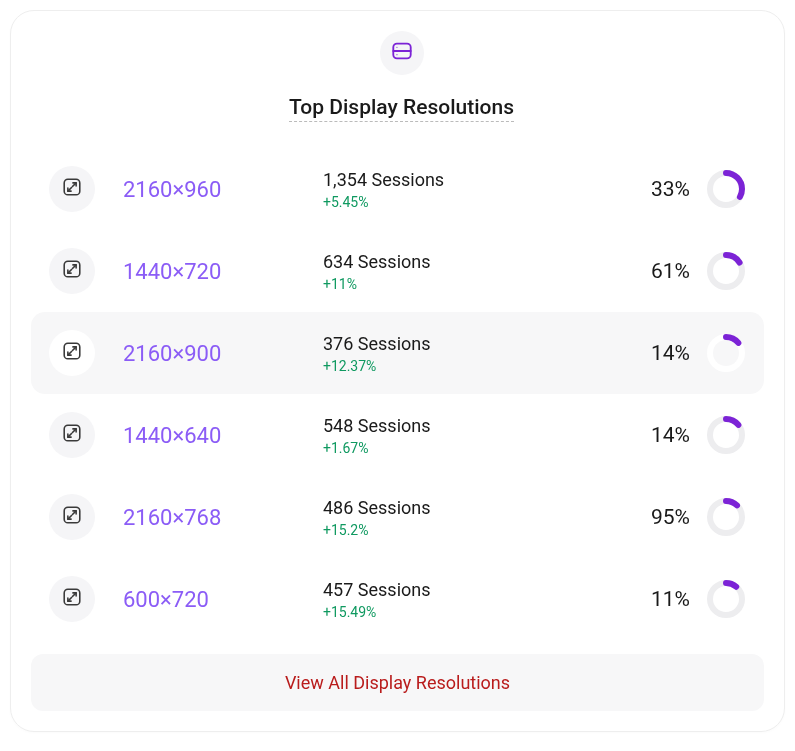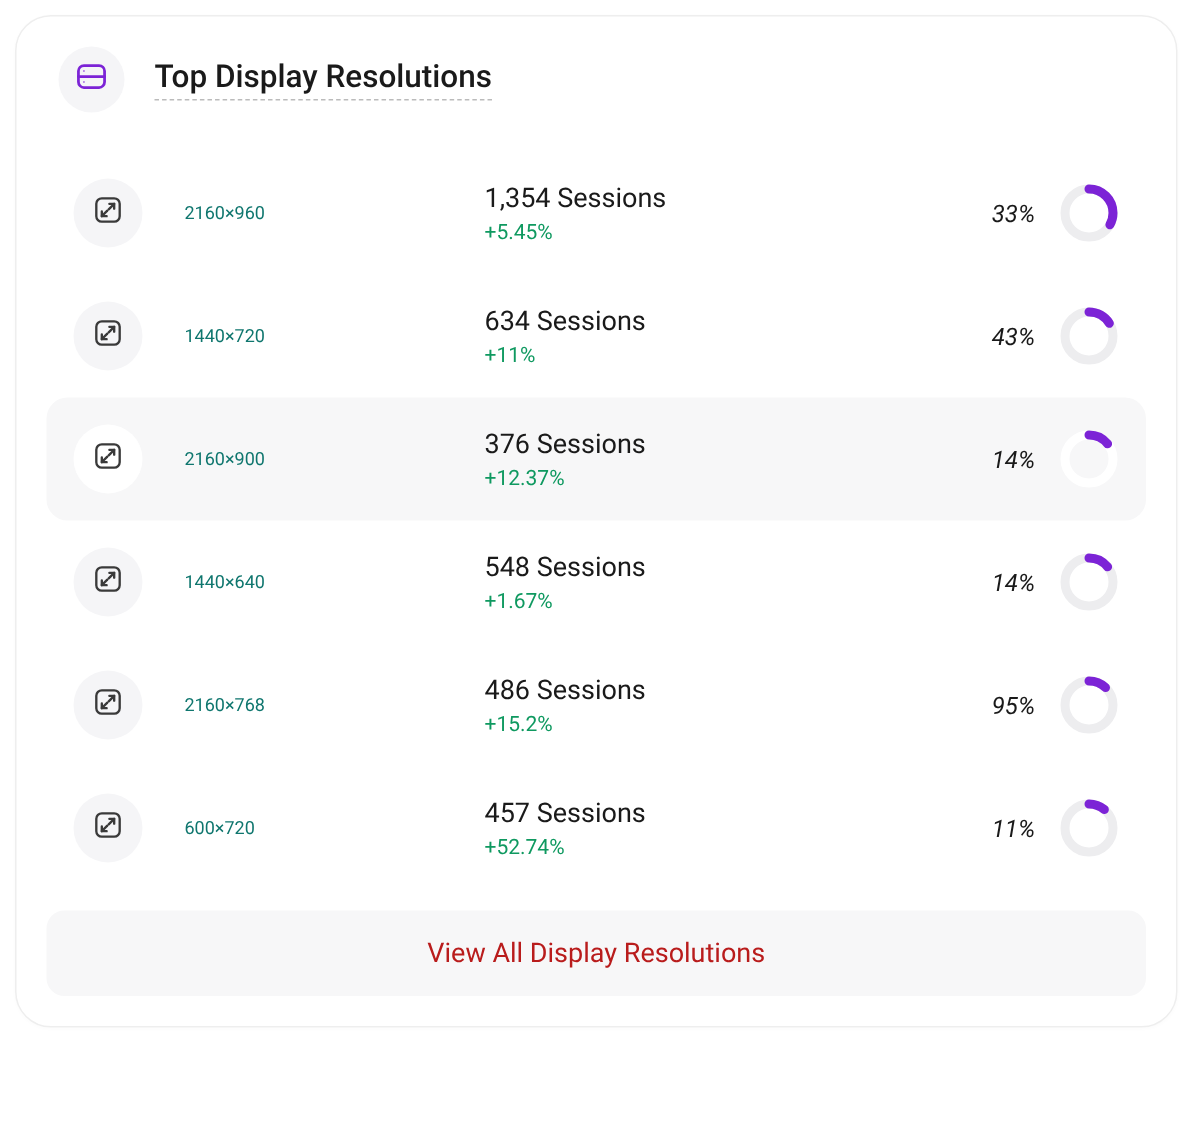--- a/index.html
+++ b/index.html
@@ -14,20 +14,21 @@
     border-radius: 24px;
     padding: 20px 20px 20px 20px;
     box-shadow: 0 1px 3px rgba(0,0,0,0.02);
   }
   .header {
     display: flex;
     align-items: center;
     gap: 20px;
     margin-bottom: 26px;
     padding-left: 8px;
+    flex-direction: column;
   }
   .header-icon-wrap {
     width: 44px;
     height: 44px;
     border-radius: 50%;
     background: #f5f5f7;
     display: flex;
     align-items: center;
     justify-content: center;
     flex-shrink: 0;
@@ -55,22 +56,22 @@
     background: #f5f5f7;
     display: flex;
     align-items: center;
     justify-content: center;
     flex-shrink: 0;
   }
   .row.hover .row-icon-wrap {
     background: #fff;
   }
   .label {
-    font-size: 12px;
-    color: #0f766e;
+    font-size: 22px;
+    color: #8b5cf6;
     margin-left: 28px;
     width: 200px;
     flex-shrink: 0;
   }
   .sessions-col {
     flex: 1;
   }
   .sessions {
     font-size: 18px;
     color: #1a1a1a;
@@ -84,23 +85,22 @@
   }
   .pct-col {
     display: flex;
     align-items: center;
     gap: 16px;
     width: 130px;
     justify-content: flex-end;
     flex-shrink: 0;
   }
   .pct {
-    font-size: 16px;
+    font-size: 21px;
     color: #1a1a1a;
-    font-style: italic;
   }
   .ring {
     width: 40px;
     height: 40px;
     flex-shrink: 0;
   }
   .row.hover .ring-track { stroke: #ffffff; }
   .view-all {
     margin-top: 14px;
     background: #f7f7f8;
@@ -157,21 +157,21 @@
               <rect x="3.5" y="3.5" width="17" height="17" rx="4"></rect>
               <polyline points="13 7.5 16.5 7.5 16.5 11"></polyline>
               <polyline points="11 16.5 7.5 16.5 7.5 13"></polyline>
               <line x1="16.5" y1="7.5" x2="12.5" y2="11.5"></line>
               <line x1="7.5" y1="16.5" x2="11.5" y2="12.5"></line>
             </svg></span>
         </div>
         <span class="label">1440×720</span>
         <div class="sessions-col"><span class="sessions">634 Sessions</span><span class="change">+11%</span></div>
         <div class="pct-col">
-          <span class="pct">43%</span>
+          <span class="pct">61%</span>
           <span class="ring"><svg width="40" height="40" viewBox="0 0 40 40">
               <circle class="ring-track" cx="20" cy="20" r="16" fill="none" stroke="#ededef" stroke-width="6"></circle>
               <circle cx="20" cy="20" r="16" fill="none" stroke="#7c23d6" stroke-width="6" stroke-linecap="round" stroke-dasharray="16.084954386379742 100.53096491487338" transform="rotate(-90 20 20)"></circle>
             </svg></span>
         </div>
       </div>
       <div class="row hover">
         <div class="row-icon-wrap">
           <span><svg width="22" height="22" viewBox="0 0 24 24" fill="none" stroke="#3a3a3a" stroke-width="1.7" stroke-linecap="round" stroke-linejoin="round">
               <rect x="3.5" y="3.5" width="17" height="17" rx="4"></rect>
@@ -235,21 +235,21 @@
         <div class="row-icon-wrap">
           <span><svg width="22" height="22" viewBox="0 0 24 24" fill="none" stroke="#3a3a3a" stroke-width="1.7" stroke-linecap="round" stroke-linejoin="round">
               <rect x="3.5" y="3.5" width="17" height="17" rx="4"></rect>
               <polyline points="13 7.5 16.5 7.5 16.5 11"></polyline>
               <polyline points="11 16.5 7.5 16.5 7.5 13"></polyline>
               <line x1="16.5" y1="7.5" x2="12.5" y2="11.5"></line>
               <line x1="7.5" y1="16.5" x2="11.5" y2="12.5"></line>
             </svg></span>
         </div>
         <span class="label">600×720</span>
-        <div class="sessions-col"><span class="sessions">457 Sessions</span><span class="change">+52.74%</span></div>
+        <div class="sessions-col"><span class="sessions">457 Sessions</span><span class="change">+15.49%</span></div>
         <div class="pct-col">
           <span class="pct">11%</span>
           <span class="ring"><svg width="40" height="40" viewBox="0 0 40 40">
               <circle class="ring-track" cx="20" cy="20" r="16" fill="none" stroke="#ededef" stroke-width="6"></circle>
               <circle cx="20" cy="20" r="16" fill="none" stroke="#7c23d6" stroke-width="6" stroke-linecap="round" stroke-dasharray="11.058406140636071 100.53096491487338" transform="rotate(-90 20 20)"></circle>
             </svg></span>
         </div>
       </div>
     </div>
 

